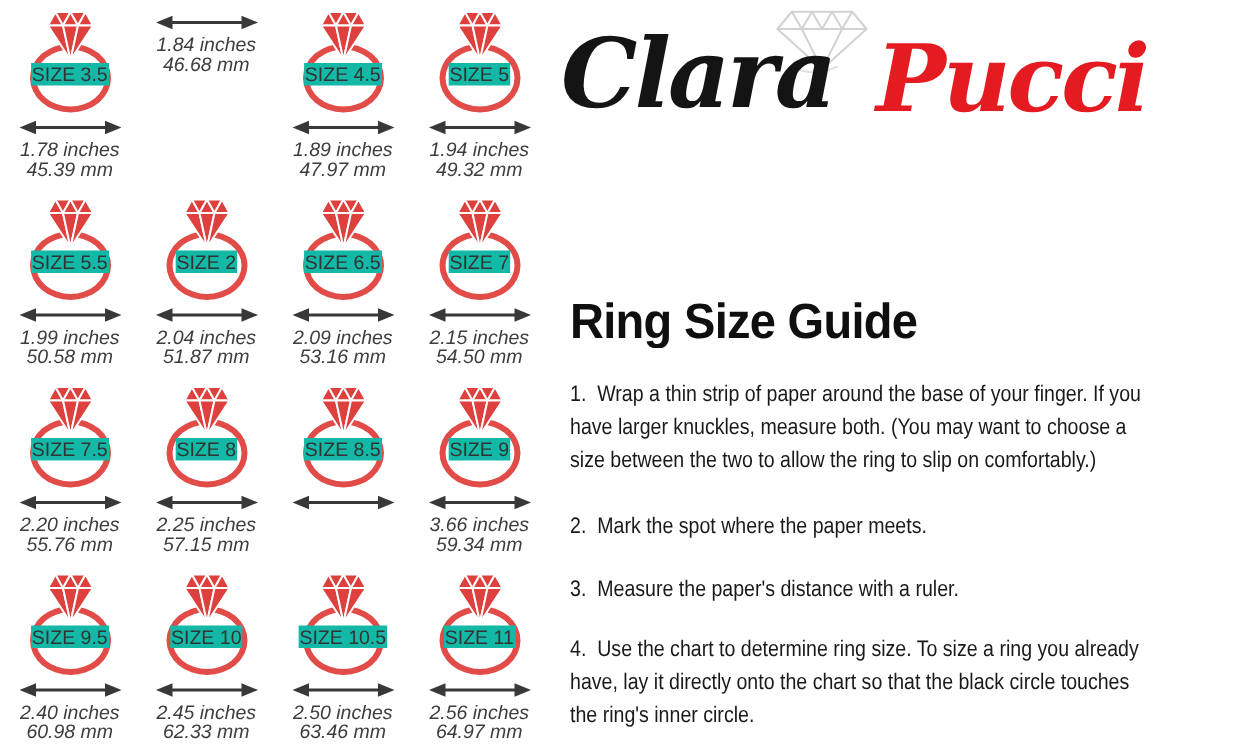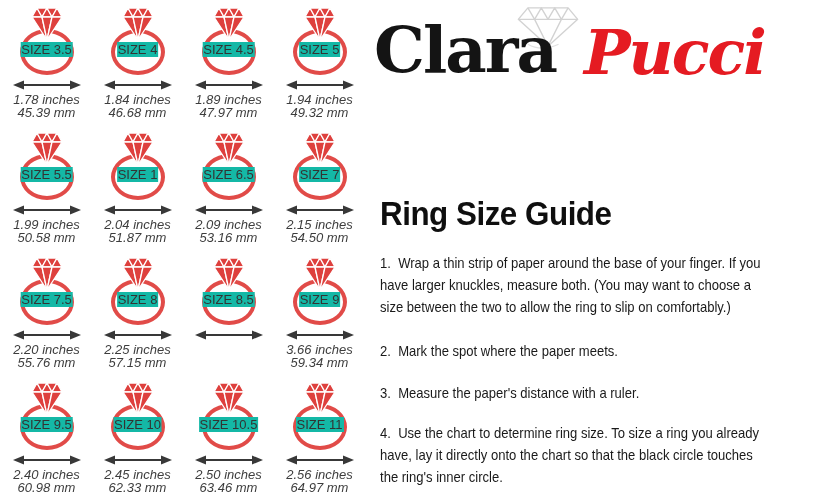--- a/index.html
+++ b/index.html
@@ -24,21 +24,21 @@
     z-index:3;background:#14b8a6;padding:0 1px;white-space:nowrap;
     font-size:13px;line-height:15px;color:#333333;letter-spacing:0;
   }
   .arrow-svg{display:block;width:68px;height:12px;margin:2px auto 0;}
   .meas{margin-top:3px;text-align:center;font-size:13px;line-height:12.5px;color:#3d3d3d;font-style:italic;}
   
   .right{position:absolute;left:372px;top:0;width:467px;height:501px;}
   .logo{position:absolute;left:0;top:0;width:467px;height:115px;}
   .logo-clara{
     position:absolute;left:2px;top:18px;
-    font-family:"DejaVu Serif",serif;font-weight:bold;
+    font-family:"DejaVu Serif",serif;font-style:italic;font-weight:bold;
     font-size:64px;line-height:64px;color:#141414;letter-spacing:-2px;
   }
   .logo-pucci{
     position:absolute;left:212px;top:22px;
     font-family:"DejaVu Serif",serif;font-style:italic;font-weight:bold;
     font-size:62px;line-height:62px;color:#e51b22;letter-spacing:-2px;
   }
   .logo-diamond{position:absolute;left:142px;top:4px;width:68px;height:46px;}
   .guide-title{
     position:absolute;left:8px;top:195px;margin:0;
@@ -94,27 +94,20 @@
     <svg class="arrow-svg" viewBox="0 0 68 12">
         <use href="#sym-arrow"></use>
       </svg>
     <div class="meas">
       <div>1.78 inches</div>
       <div>45.39 mm</div>
     </div>
   </div>
 
   <div class="cell">
-    <div class="ringwrap">
-      <div class="ring-ellipse"></div>
-      <svg class="ring-diamond" viewBox="0 0 32 34">
-          <use href="#sym-ring-diamond"></use>
-        </svg>
-      <div class="size-label">SIZE 4</div>
-    </div>
     <svg class="arrow-svg" viewBox="0 0 68 12">
         <use href="#sym-arrow"></use>
       </svg>
     <div class="meas">
       <div>1.84 inches</div>
       <div>46.68 mm</div>
     </div>
   </div>
 
   <div class="cell">
@@ -167,21 +160,21 @@
       <div>50.58 mm</div>
     </div>
   </div>
 
   <div class="cell">
     <div class="ringwrap">
       <div class="ring-ellipse"></div>
       <svg class="ring-diamond" viewBox="0 0 32 34">
           <use href="#sym-ring-diamond"></use>
         </svg>
-      <div class="size-label">SIZE 1</div>
+      <div class="size-label">SIZE 2</div>
     </div>
     <svg class="arrow-svg" viewBox="0 0 68 12">
         <use href="#sym-arrow"></use>
       </svg>
     <div class="meas">
       <div>2.04 inches</div>
       <div>51.87 mm</div>
     </div>
   </div>
 

